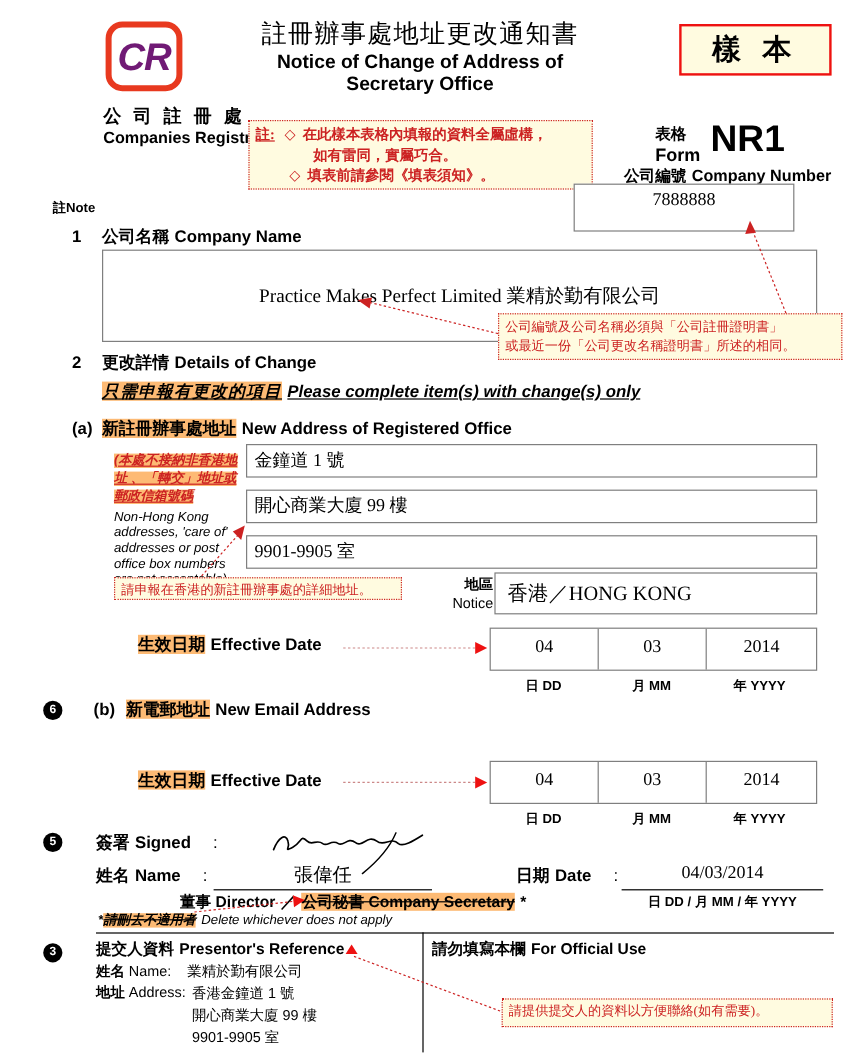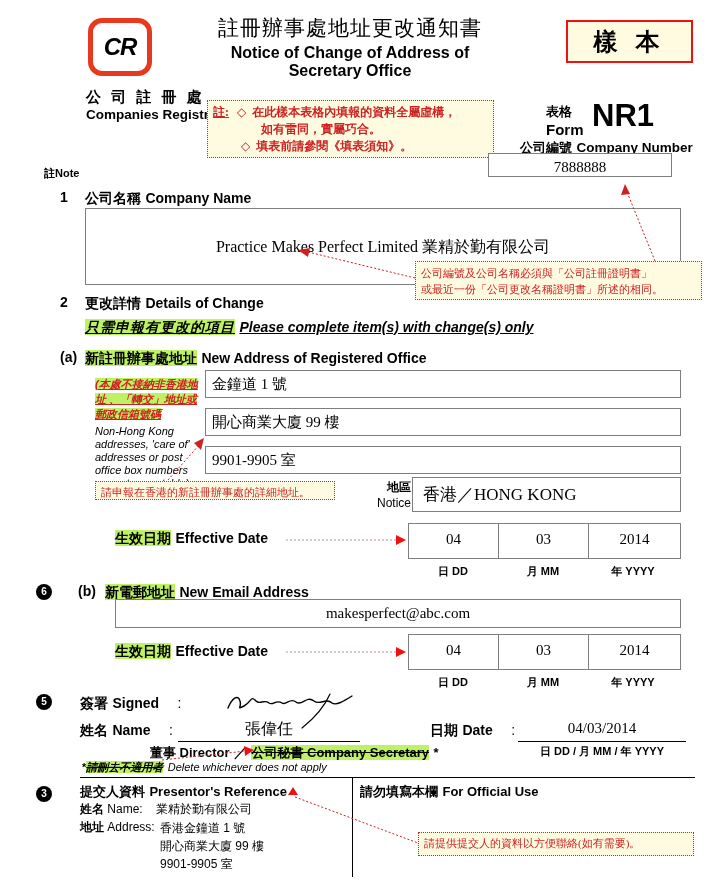--- a/index.html
+++ b/index.html
@@ -3,21 +3,21 @@
 <meta charset="utf-8">
 <style>
   html,body{margin:0;padding:0;background:#fff;}
   #page{position:relative;width:709px;height:881px;background:#ffffff;overflow:hidden;
         font-family:"Liberation Sans",sans-serif;color:#000;}
   .abs{position:absolute;white-space:nowrap;}
   .b{font-weight:bold;}
   .i{font-style:italic;}
   .u{text-decoration:underline;}
   .strike{text-decoration:line-through;}
-  .hl{background:#bef264;}
+  .hl{background:#fdba74;}
   .val{font-family:"Liberation Serif","DejaVu Serif",serif;}
   .box{position:absolute;border:1px solid #7f7f7f;background:#fff;box-sizing:border-box;}
   .rednote{position:absolute;border:1px dotted #cc2222;background:#fffbe0;color:#cc2222;
            font-size:11px;line-height:15px;padding:3px 5px;box-sizing:border-box;
            font-family:"Liberation Serif","DejaVu Serif",serif;}
   .circle{position:absolute;width:16px;height:16px;border-radius:50%;background:#000;color:#fff;
           font-size:10px;font-weight:bold;text-align:center;line-height:16px;}
   .lbl13{font-size:13px;}
   .lbl14{font-size:14px;}
   .datecell{display:inline-block;text-align:center;box-sizing:border-box;
@@ -26,21 +26,21 @@
   .datecell:last-child{border-right:none;}
   .dlab{position:absolute;font-size:11px;font-weight:bold;text-align:center;width:90px;}
   svg{display:block;}
 </style>
 </head>
 <body>
 
 <div id="page">
 
   <div class="abs" style="left:88px;top:18px;width:64px;height:58px;border:5px solid #e8391f;border-radius:14px;text-align:center;box-sizing:border-box;">
-    <span class="b i" style="font-size:24px;color:#000000;line-height:48px;letter-spacing:-1px;">CR</span>
+    <span class="b i" style="font-size:32px;color:#701a75;line-height:48px;letter-spacing:-1px;">CR</span>
   </div>
   <div class="abs b" style="left:86px;top:88px;font-size:15px;letter-spacing:3px;">公 司 註 冊 處</div>
   <div class="abs b" style="left:86px;top:107px;font-size:13.5px;">Companies Registry</div>
 
   <div class="abs" style="left:175px;top:14px;width:350px;text-align:center;">
     <div style="font-size:21px;letter-spacing:1px;">註冊辦事處地址更改通知書</div>
     <div class="b" style="font-size:16px;margin-top:2px;">Notice of Change of Address of</div>
     <div class="b" style="font-size:16px;">Secretary Office</div>
   </div>
 
@@ -65,21 +65,21 @@
   <div class="abs" style="left:546px;top:103px;">
     <div class="b" style="font-size:13px;">表格</div>
     <div class="b" style="font-size:15px;">Form</div>
   </div>
   <div class="abs b" style="left:592px;top:98px;font-size:31px;">NR1</div>
 
   <div class="abs" style="left:520px;top:138px;">
     <span class="b" style="font-size:13px;">公司編號</span>
     <span class="b" style="font-size:13.5px;">Company Number</span>
   </div>
-  <div class="box" style="left:488px;top:153px;width:184px;height:24px;text-align:center;">
+  <div class="box" style="left:478px;top:153px;width:184px;height:40px;text-align:center;">
     <span class="val" style="font-size:15px;line-height:26px;">7888888</span>
   </div>
 
   <div class="abs b" style="left:28px;top:166px;font-size:11px;padding-left:16px;">註Note</div>
 
   <div class="abs b lbl14" style="left:60px;top:189px;">1</div>
   <div class="abs" style="left:85px;top:189px;">
     <span class="b lbl14">公司名稱</span>
     <span class="b lbl14">Company Name</span>
   </div>
@@ -147,23 +147,20 @@
   </div>
   <div class="dlab" style="left:408px;top:564px;">日 DD</div>
   <div class="dlab" style="left:498px;top:564px;">月 MM</div>
   <div class="dlab" style="left:588px;top:564px;">年 YYYY</div>
 
   <div class="circle" style="left:36px;top:584px;">6</div>
   <div class="abs b lbl14" style="left:78px;top:583px;">(b)</div>
   <div class="abs" style="left:105px;top:583px;">
     <span class="b lbl14 hl">新電郵地址</span>
     <span class="b lbl14">New Email Address</span>
-  </div>
-  <div class="box" style="left:115px;top:599px;width:566px;height:29px;text-align:center;">
-    <span class="val" style="font-size:15px;line-height:27px;">makesperfect@abc.com</span>
   </div>
 
   <div class="abs" style="left:115px;top:642px;">
     <span class="b lbl14 hl">生效日期</span>
     <span class="b lbl14">Effective Date</span>
   </div>
   <div class="box" style="left:408px;top:634px;width:273px;height:36px;font-size:0;">
     <span class="datecell" style="width:90px;">04</span>
     <span class="datecell" style="width:90px;">03</span>
     <span class="datecell" style="width:91px;">2014</span>

